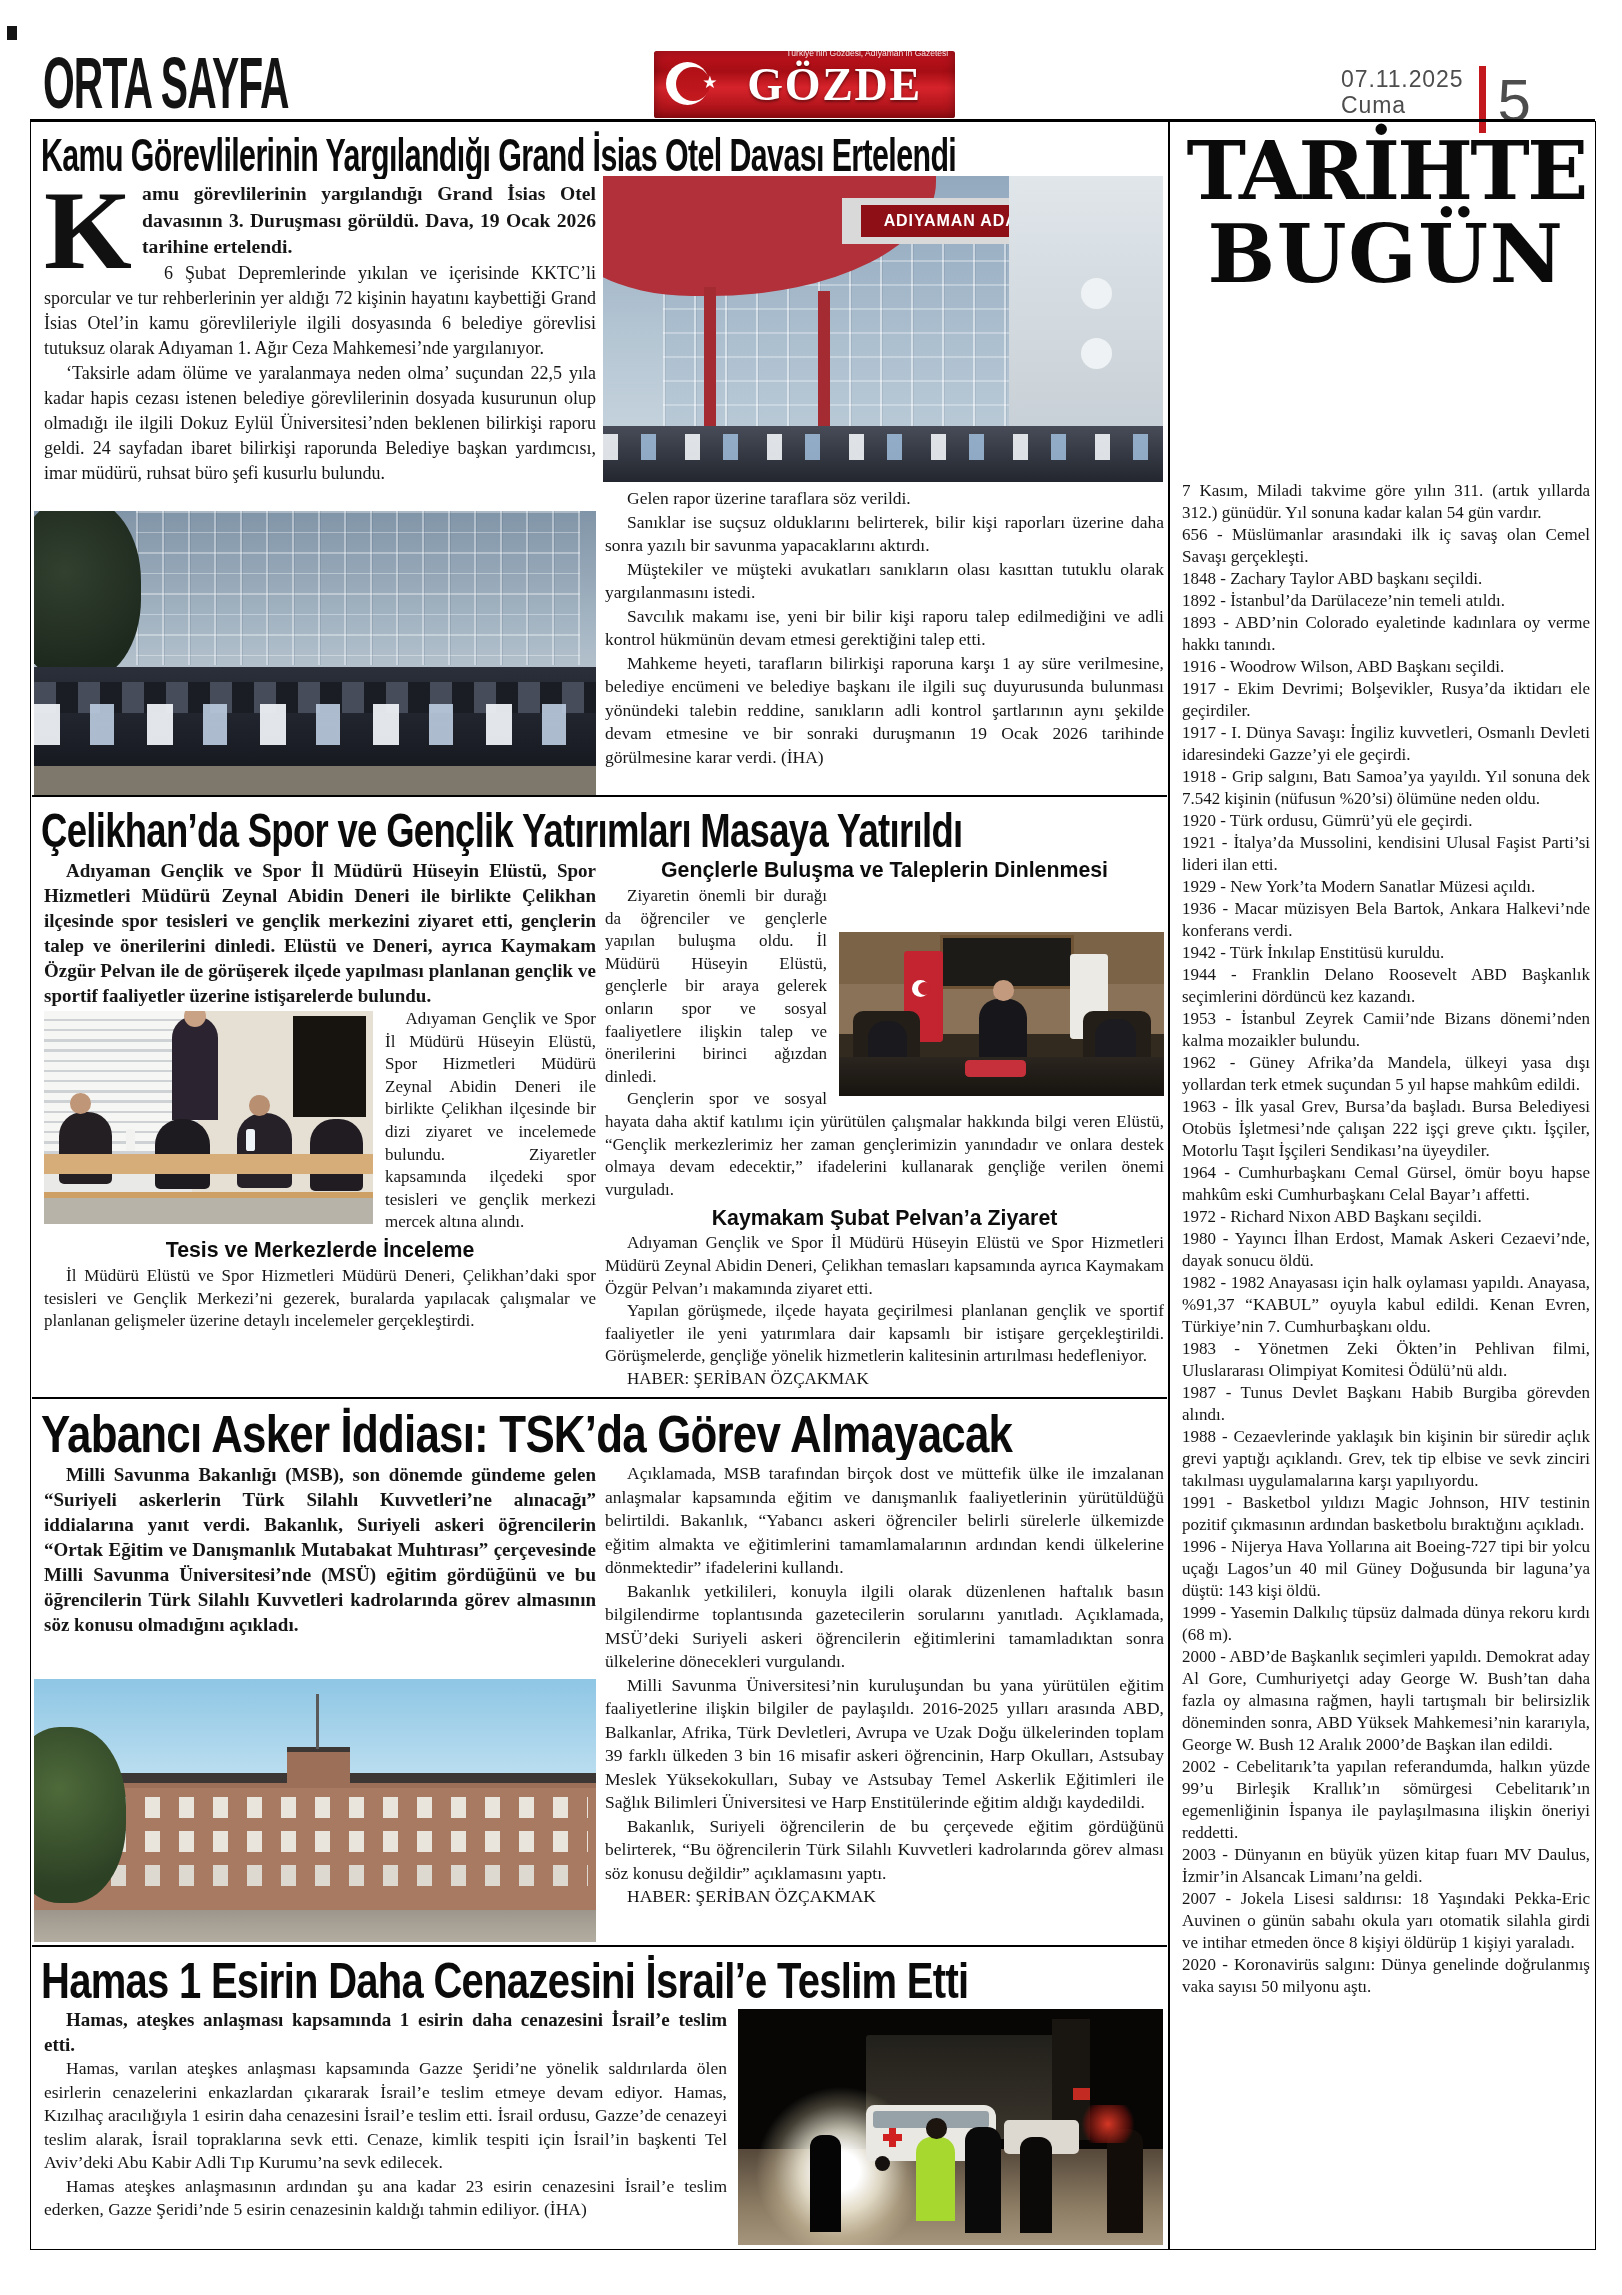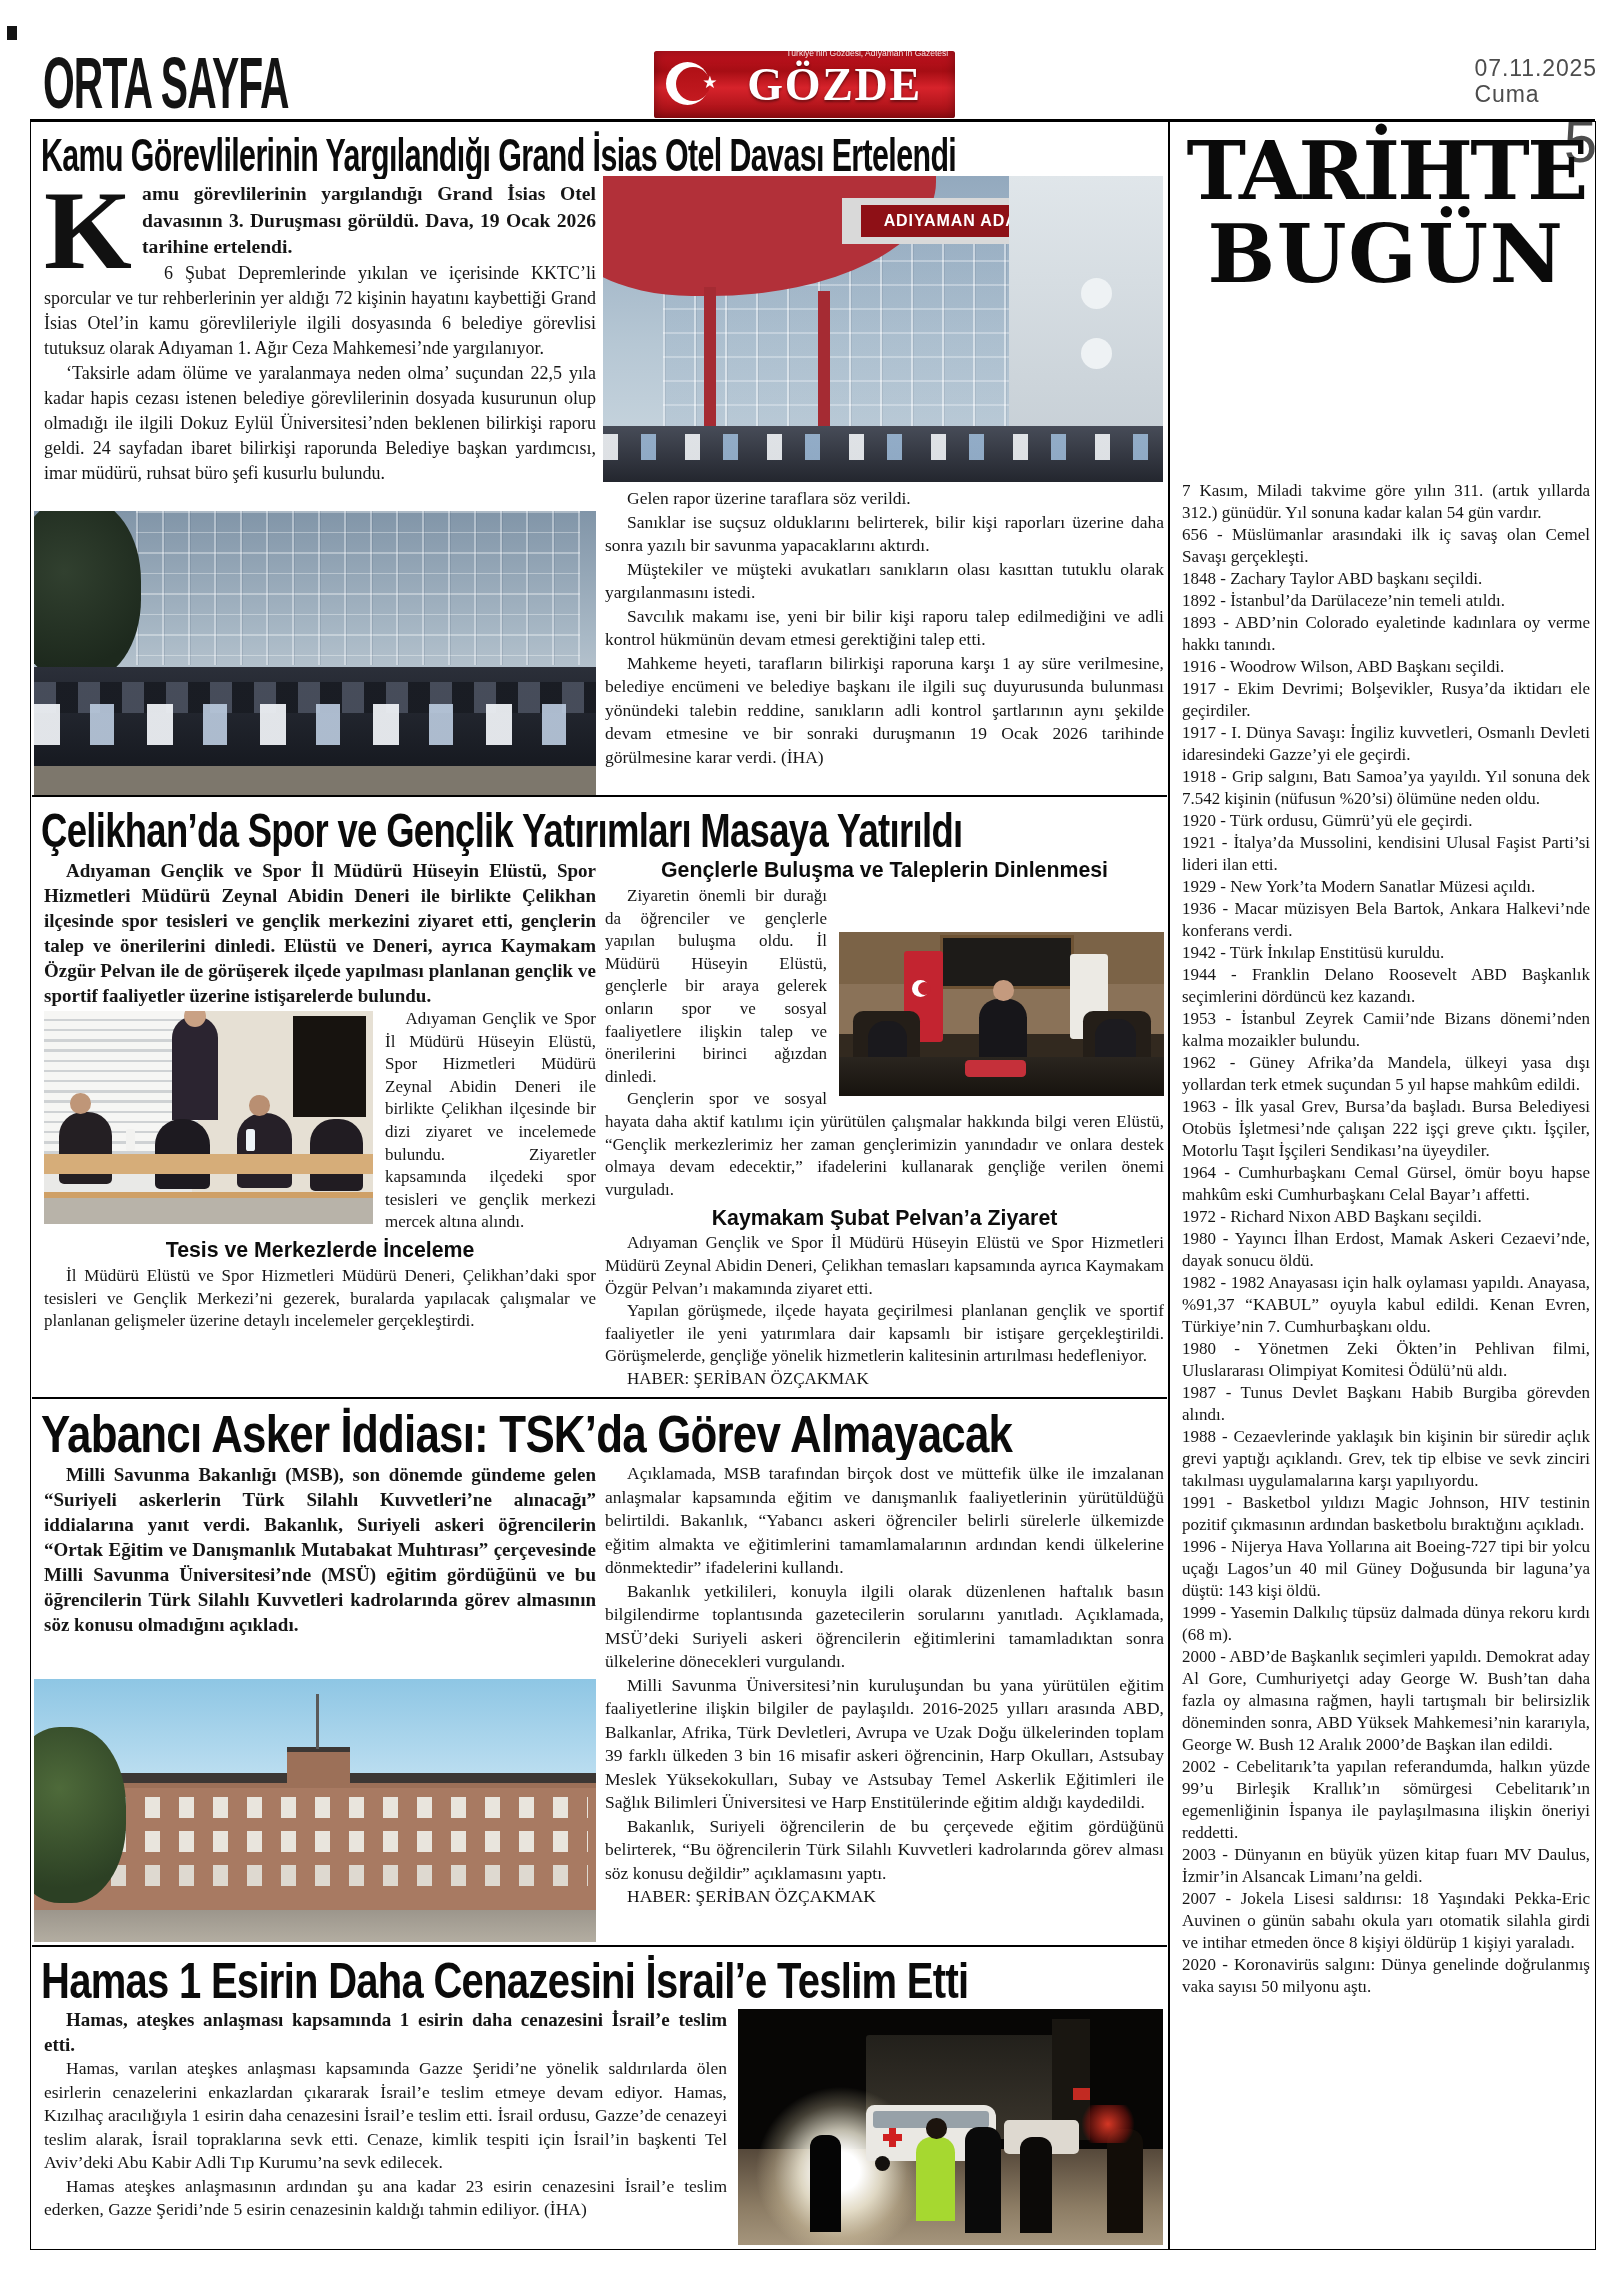--- a/index.html
+++ b/index.html
@@ -17,21 +17,21 @@
   .crescent{position:relative;width:48px;height:48px;margin-left:12px;flex:0 0 auto;}
   .crescent .c1{position:absolute;left:0;top:1.7px;width:43px;height:43px;border-radius:50%;background:#ffffff;}
   .crescent .c2{position:absolute;left:10.2px;top:6px;width:34px;height:34px;border-radius:50%;
                 background:linear-gradient(180deg,#b01016,#c41a20);}
   .crescent .star{position:absolute;right:-3.4px;top:13.7px;color:#fff;font-size:17px;line-height:17px;font-family:"DejaVu Sans",sans-serif;}
   .logo-text{position:relative;flex:1;text-align:center;}
   .logo-name{font-family:"Liberation Serif",serif;font-weight:bold;font-size:46px;line-height:46px;
              color:#ffffff;letter-spacing:1.7px;text-shadow:0 1.7px 2.6px rgba(0,0,0,.45);}
   .logo-tagline{position:absolute;right:6.8px;top:-13.7px;font-family:"Liberation Sans",sans-serif;
                 font-size:8.5px;color:#ffffff;white-space:nowrap;opacity:.9;}
-  .dateblock{position:absolute;left:1341px;top:55px;width:256px;height:68px;display:flex;align-items:flex-end;flex-direction:column;}
+  .dateblock{position:absolute;left:1341px;top:66px;width:256px;height:68px;display:flex;align-items:flex-start;}
   .date-col{text-align:left;font-family:"Liberation Sans",sans-serif;color:#4d4d4d;line-height:26px;font-size:23px;letter-spacing:0.9px;}
   .redbar{width:6.8px;height:67px;background:#c3181d;margin:0 12px 0 15.4px;}
   .pagenum{font-family:"Liberation Sans",sans-serif;font-size:60px;color:#4d4d4d;font-weight:400;}
   .header-rule{position:absolute;left:30px;top:119px;width:1565px;height:2.6px;background:#000;}
   .artifact{position:absolute;left:6.8px;top:26px;width:10.2px;height:13.7px;background:#141414;}
 
   
   .frame{position:absolute;left:30px;top:121px;width:1564px;height:2128px;
          border-left:1.7px solid #000;border-right:1.7px solid #000;border-bottom:1.7px solid #000;}
   .vdiv{position:absolute;left:1168px;top:121px;width:1.7px;height:2128px;background:#000;}
@@ -298,21 +298,21 @@
         <p>1936 - Macar müzisyen Bela Bartok, Ankara Halkevi’nde konferans verdi.</p>
         <p>1942 - Türk İnkılap Enstitüsü kuruldu.</p>
         <p>1944 - Franklin Delano Roosevelt ABD Başkanlık seçimlerini dördüncü kez kazandı.</p>
         <p>1953 - İstanbul Zeyrek Camii’nde Bizans dönemi’nden kalma mozaikler bulundu.</p>
         <p>1962 - Güney Afrika’da Mandela, ülkeyi yasa dışı yollardan terk etmek suçundan 5 yıl hapse mahkûm edildi.</p>
         <p>1963 - İlk yasal Grev, Bursa’da başladı. Bursa Belediyesi Otobüs İşletmesi’nde çalışan 222 işçi greve çıktı. İşçiler, Motorlu Taşıt İşçileri Sendikası’na üyeydiler.</p>
         <p>1964 - Cumhurbaşkanı Cemal Gürsel, ömür boyu hapse mahkûm eski Cumhurbaşkanı Celal Bayar’ı affetti.</p>
         <p>1972 - Richard Nixon ABD Başkanı seçildi.</p>
         <p>1980 - Yayıncı İlhan Erdost, Mamak Askeri Cezaevi’nde, dayak sonucu öldü.</p>
         <p>1982 - 1982 Anayasası için halk oylaması yapıldı. Anayasa, %91,37 “KABUL” oyuyla kabul edildi. Kenan Evren, Türkiye’nin 7. Cumhurbaşkanı oldu.</p>
-        <p>1980 - Yönetmen Zeki Ökten’in Pehlivan filmi, Uluslararası Olimpiyat Komitesi Ödülü’nü aldı.</p>
+        <p>1983 - Yönetmen Zeki Ökten’in Pehlivan filmi, Uluslararası Olimpiyat Komitesi Ödülü’nü aldı.</p>
         <p>1987 - Tunus Devlet Başkanı Habib Burgiba görevden alındı.</p>
         <p>1988 - Cezaevlerinde yaklaşık bin kişinin bir süredir açlık grevi yaptığı açıklandı. Grev, tek tip elbise ve sevk zinciri takılması uygulamalarına karşı yapılıyordu.</p>
         <p>1991 - Basketbol yıldızı Magic Johnson, HIV testinin pozitif çıkmasının ardından basketbolu bıraktığını açıkladı.</p>
         <p>1996 - Nijerya Hava Yollarına ait Boeing-727 tipi bir yolcu uçağı Lagos’un 40 mil Güney Doğusunda bir laguna’ya düştü: 143 kişi öldü.</p>
         <p>1999 - Yasemin Dalkılıç tüpsüz dalmada dünya rekoru kırdı (68 m).</p>
         <p>2000 - ABD’de Başkanlık seçimleri yapıldı. Demokrat aday Al Gore, Cumhuriyetçi aday George W. Bush’tan daha fazla oy almasına rağmen, hayli tartışmalı bir belirsizlik döneminden sonra, ABD Yüksek Mahkemesi’nin kararıyla, George W. Bush 12 Aralık 2000’de Başkan ilan edildi.</p>
         <p>2002 - Cebelitarık’ta yapılan referandumda, halkın yüzde 99’u Birleşik Krallık’ın sömürgesi Cebelitarık’ın egemenliğinin İspanya ile paylaşılmasına ilişkin öneriyi reddetti.</p>
         <p>2003 - Dünyanın en büyük yüzen kitap fuarı MV Daulus, İzmir’in Alsancak Limanı’na geldi.</p>
         <p>2007 - Jokela Lisesi saldırısı: 18 Yaşındaki Pekka-Eric Auvinen o günün sabahı okula yarı otomatik silahla girdi ve intihar etmeden önce 8 kişiyi öldürüp 1 kişiyi yaraladı.</p>
         <p>2020 - Koronavirüs salgını: Dünya genelinde doğrulanmış vaka sayısı 50 milyonu aştı.</p>

